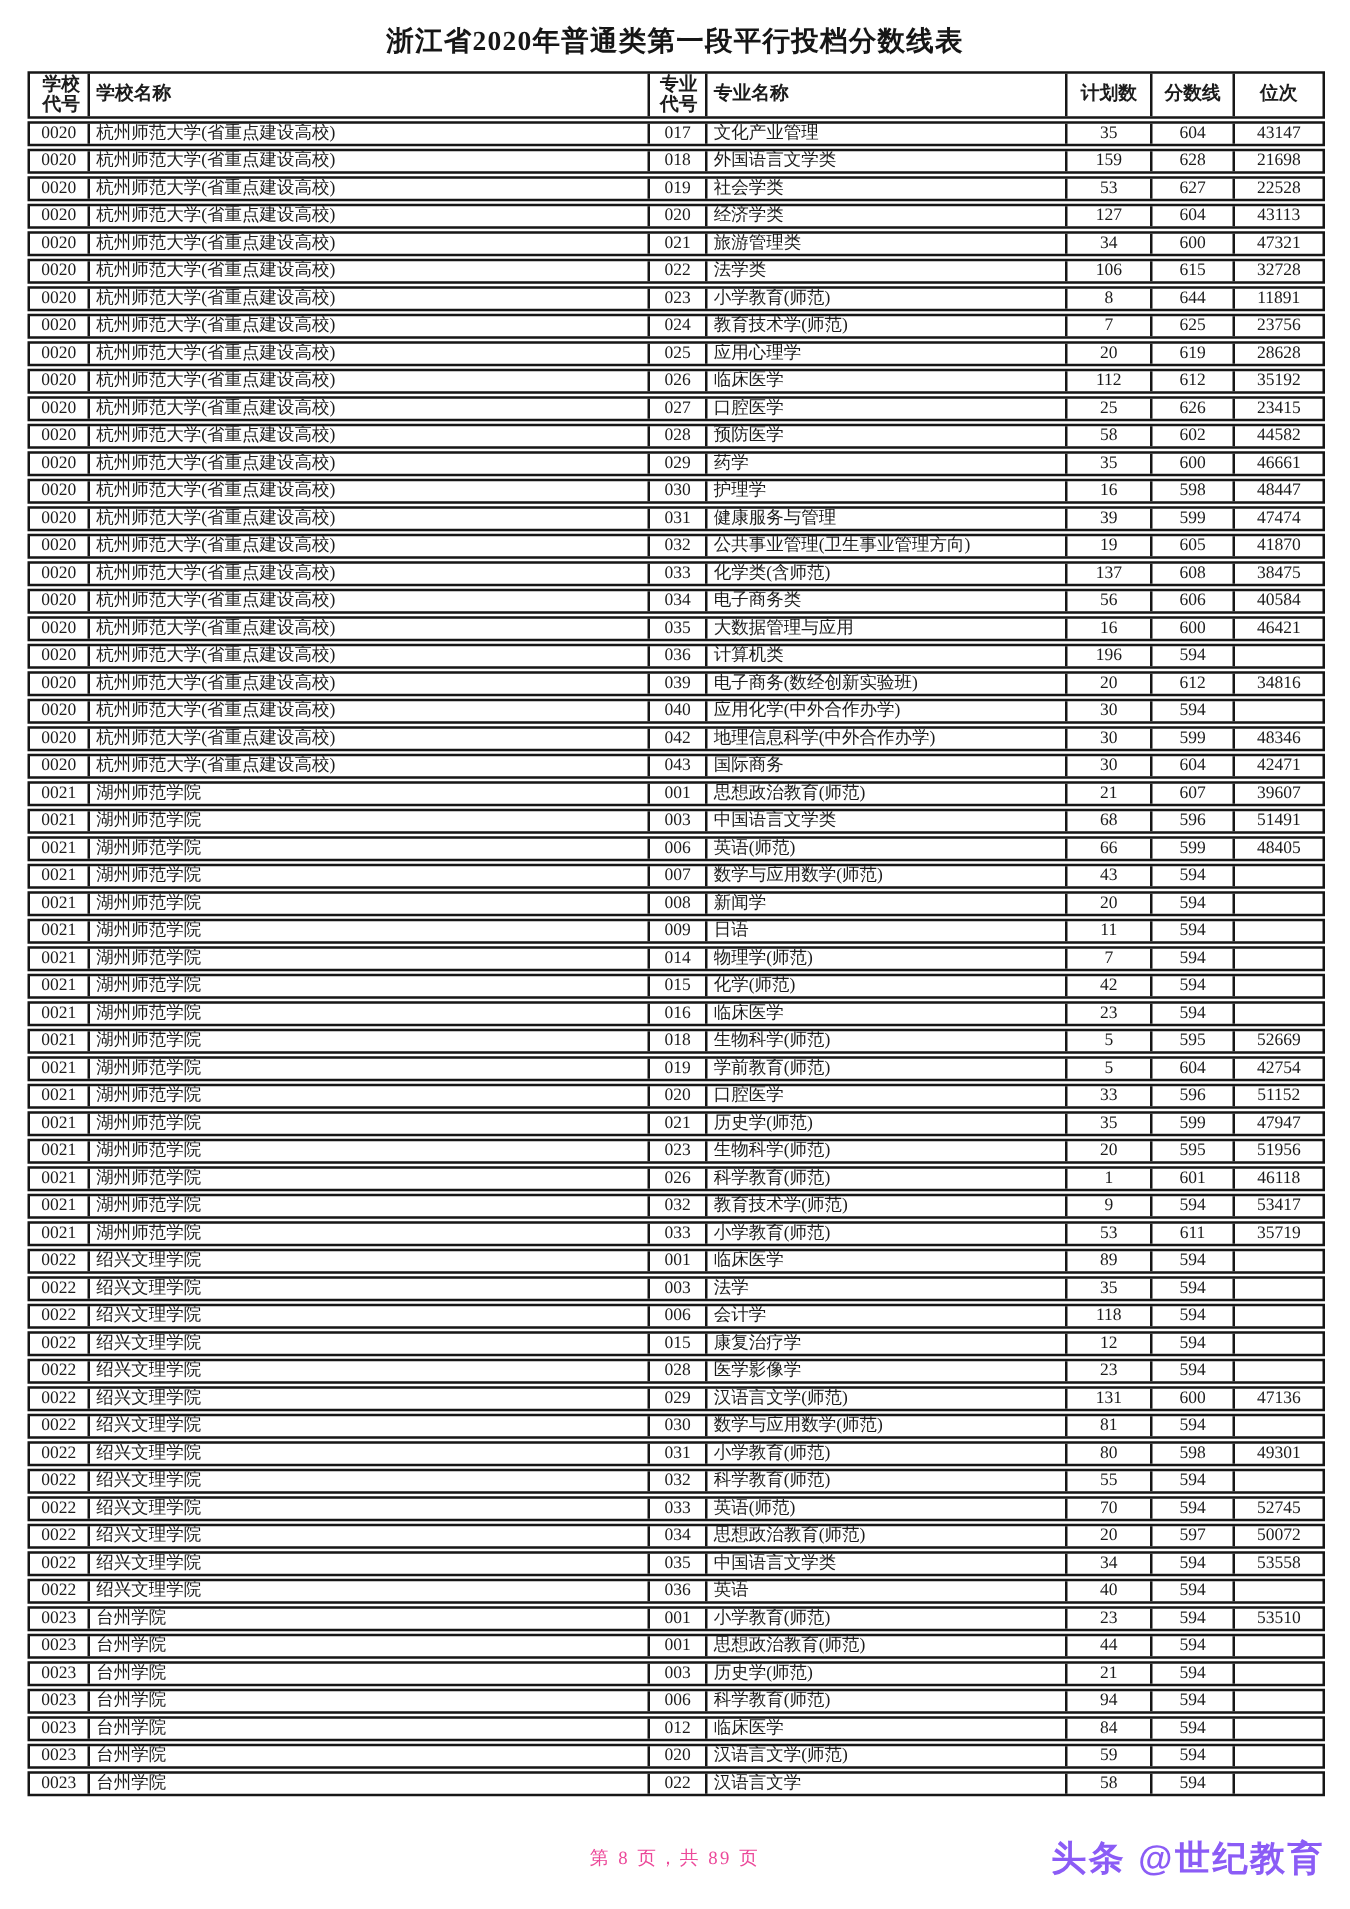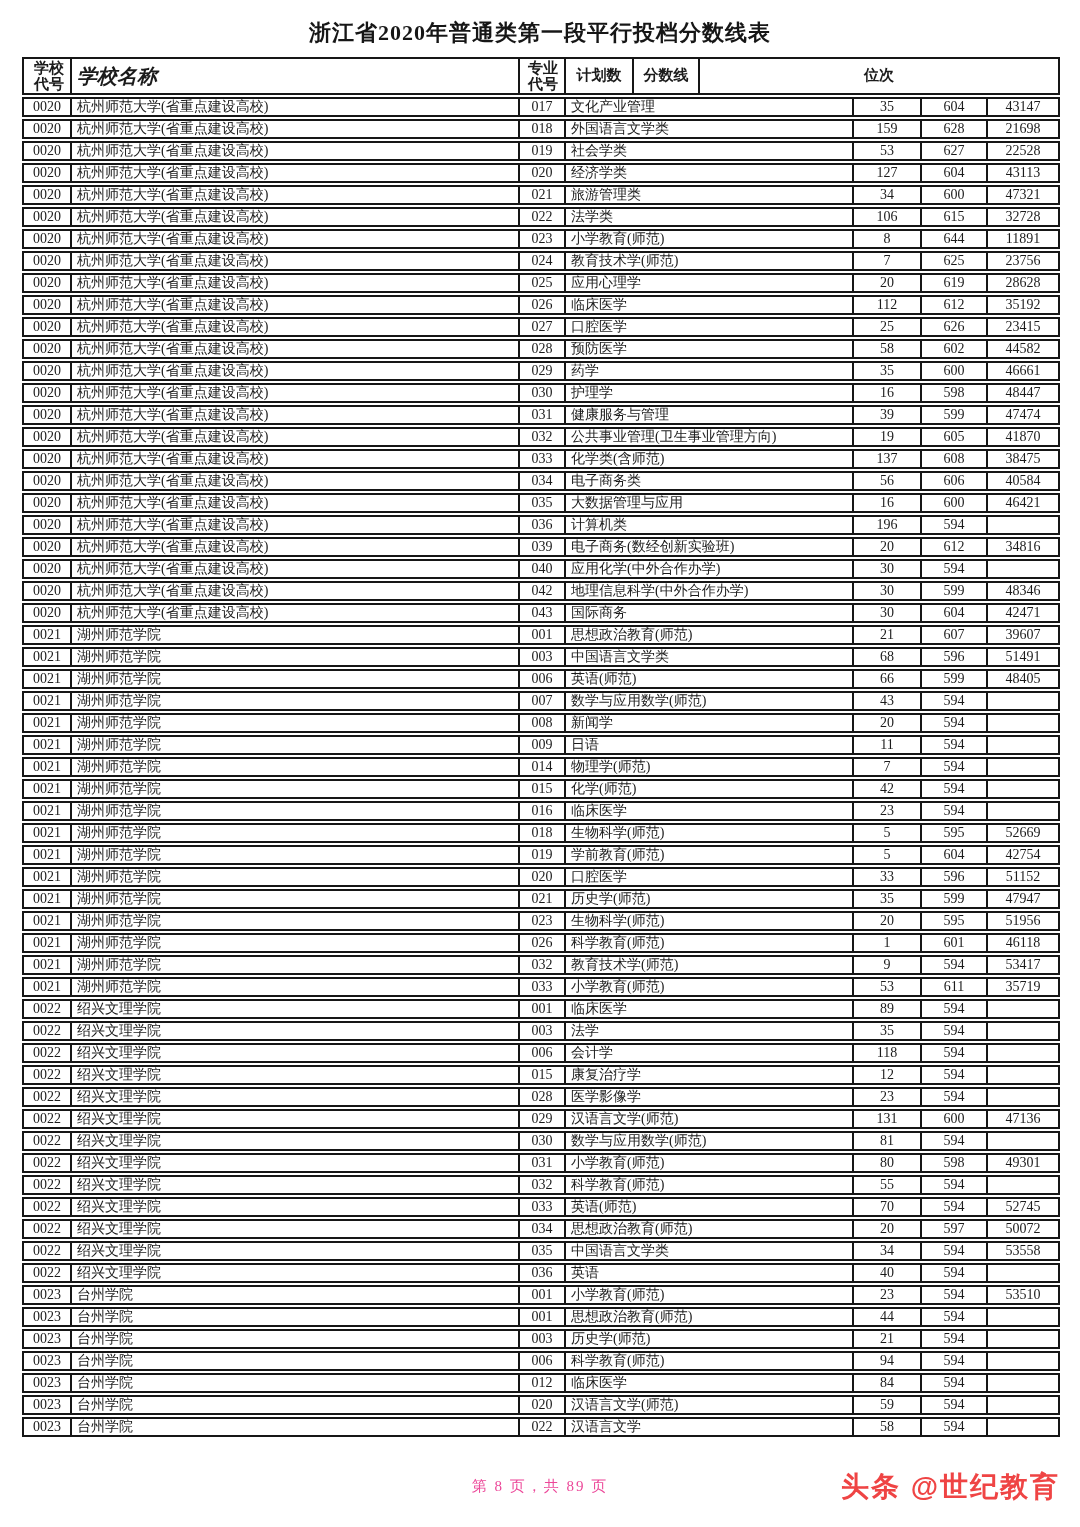--- a/index.html
+++ b/index.html
@@ -63,52 +63,53 @@
   .c4 { width: 68px;  justify-content: center; }
   .c5 { width: 66px;  justify-content: center; }
   .c6 { flex: 1;      justify-content: center; }
   
   .thead .c0, .thead .c2 {
     white-space: normal;
     text-align: right;
     line-height: 1.1;
     padding: 0 6px;
   }
-  .thead .c1, .thead .c3 { font-size: 20px; font-style: italic; }
+  .thead .c1, .thead .c3 { font-size: 15px; }
   .page-footer {
     position: absolute;
     top: 1477px;
     left: 0;
     width: 100%;
     text-align: center;
     font-size: 15px;
     color: #ec4899;
     letter-spacing: 2px;
   }
   .watermark {
     position: absolute;
     top: 1468px;
     right: 20px;
     font-size: 28px;
     font-weight: 900;
-    color: #ef4444;
+    color: #8b5cf6;
     letter-spacing: 2px;
     font-family: "Liberation Sans", sans-serif;
   }
 </style>
 </head>
 <body>
 
 <div class="page-title">浙江省2020年普通类第一段平行投档分数线表</div>
 
 <div class="score-table">
   <div class="thead">
     <div class="cell c0">学校代号</div>
     <div class="cell c1">学校名称</div>
     <div class="cell c2">专业代号</div>
+    <div class="cell c3">专业名称</div>
     <div class="cell c4">计划数</div>
     <div class="cell c5">分数线</div>
     <div class="cell c6">位次</div>
   </div>
   <div id="table-body">
       <div class="trow">
         <div class="cell c0">0020</div>
         <div class="cell c1">杭州师范大学(省重点建设高校)</div>
         <div class="cell c2">017</div>
         <div class="cell c3">文化产业管理</div>

